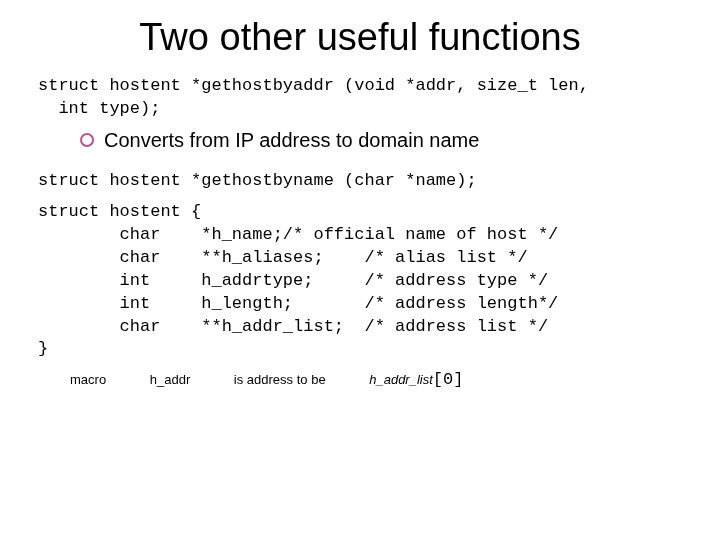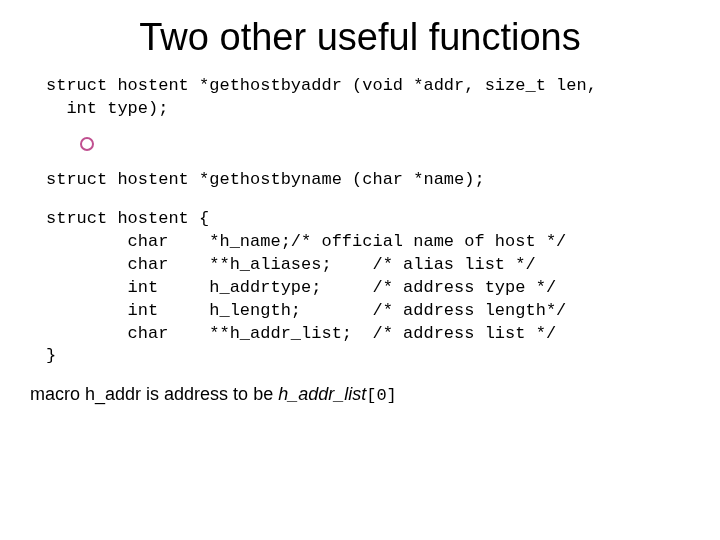--- a/index.html
+++ b/index.html
@@ -22,21 +22,21 @@
     font-size: 38px;
     text-align: center;
     margin: 4px 0 16px 0;
     font-family: "Comic Sans MS", "Comic Sans", cursive, sans-serif;
   }
   .code {
     font-family: "Courier New", Courier, monospace;
     font-size: 17px;
     white-space: pre;
     line-height: 1.35;
-    margin: 16px;
+    margin: 8px;
   }
   .bullet-row {
     display: flex;
     align-items: center;
     margin: 6px 0 18px 50px;
   }
   .bullet-circle {
     width: 10px;
     height: 10px;
     border: 2px solid #c05090;
@@ -50,37 +50,39 @@
   }
   .struct-block {
     margin-top: 4px;
   }
   .macro-line {
     margin-top: 4px;
     font-size: 17px;
   }
   .macro-line .sans {
     font-family: "Comic Sans MS", "Comic Sans", cursive, sans-serif;
-    font-size: 18px;
+    font-size: 13px;
+    margin-left: 40px;
   }
   .macro-line .mono {
     font-family: "Courier New", Courier, monospace;
   }
 </style>
 </head>
 <body>
 
 <div class="slide">
 
   <div class="title">Two other useful functions</div>
 
   <pre class="code">struct hostent *gethostbyaddr (void *addr, size_t len,
   int type);</pre>
   <div class="bullet-row">
     <span class="bullet-circle"></span>
+    <span class="bullet-text">Converts from IP address to domain name</span>
   </div>
 
   <pre class="code">struct hostent *gethostbyname (char *name);</pre>
 
   <div class="struct-block">
     <pre class="code">struct hostent {
         char    *h_name;/* official name of host */
         char    **h_aliases;    /* alias list */
         int     h_addrtype;     /* address type */
         int     h_length;       /* address length*/

